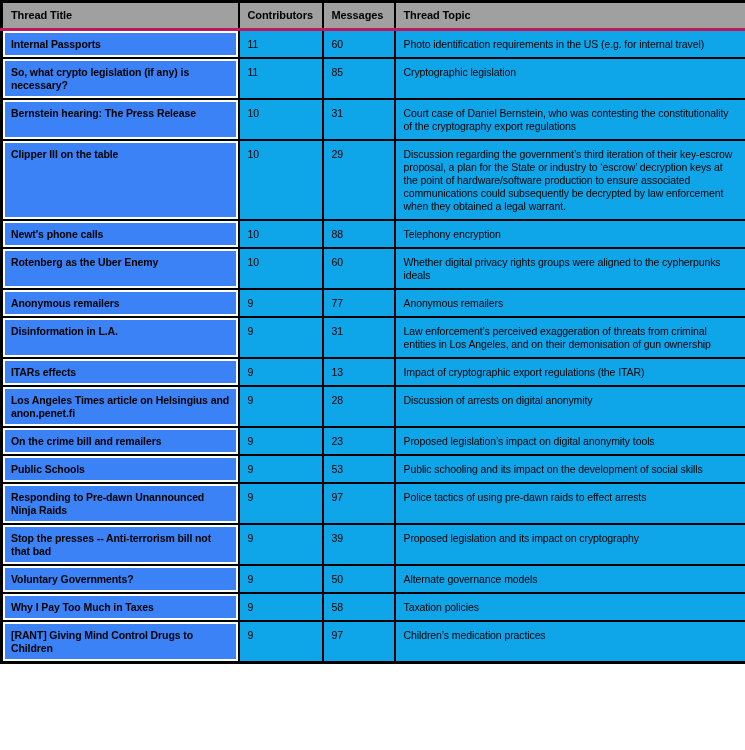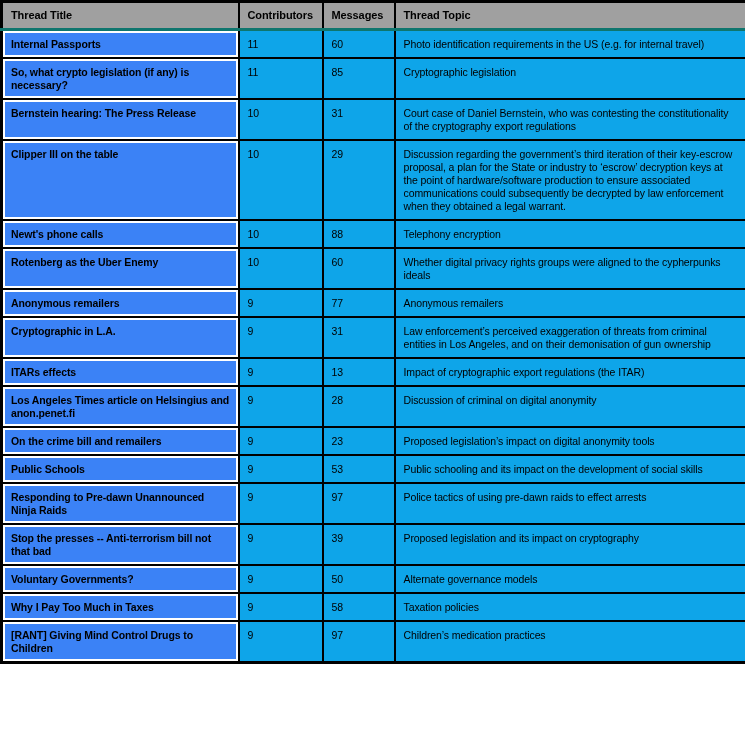--- a/index.html
+++ b/index.html
@@ -27,21 +27,21 @@
       padding: 7px 8px 6px 8px;
       vertical-align: top;
       text-align: left;
       overflow: hidden;
       word-wrap: break-word;
     }
     table.threads thead th {
       background: #a0a0a0;
       font-weight: bold;
       font-size: 11px;
-      border-bottom: 3px solid #0f766e;
+      border-bottom: 3px solid #be185d;
       vertical-align: middle;
       padding-top: 6px;
       padding-bottom: 6px;
     }
     table.threads td.title {
       background: #3b82f6;
       font-weight: bold;
       
       box-shadow: inset 0 0 0 2px #ffffff;
     }
@@ -108,36 +108,36 @@
           <td class="num">60</td>
           <td class="topic">Whether digital privacy rights groups were aligned to the cypherpunks ideals</td>
         </tr>
         <tr>
           <td class="title">Anonymous remailers</td>
           <td class="num">9</td>
           <td class="num">77</td>
           <td class="topic">Anonymous remailers</td>
         </tr>
         <tr>
-          <td class="title">Cryptographic in L.A.</td>
+          <td class="title">Disinformation in L.A.</td>
           <td class="num">9</td>
           <td class="num">31</td>
           <td class="topic">Law enforcement’s perceived exaggeration of threats from criminal entities in Los Angeles, and on their demonisation of gun ownership</td>
         </tr>
         <tr>
           <td class="title">ITARs effects</td>
           <td class="num">9</td>
           <td class="num">13</td>
           <td class="topic">Impact of cryptographic export regulations (the ITAR)</td>
         </tr>
         <tr>
           <td class="title">Los Angeles Times article on Helsingius and anon.penet.fi</td>
           <td class="num">9</td>
           <td class="num">28</td>
-          <td class="topic">Discussion of criminal on digital anonymity</td>
+          <td class="topic">Discussion of arrests on digital anonymity</td>
         </tr>
         <tr>
           <td class="title">On the crime bill and remailers</td>
           <td class="num">9</td>
           <td class="num">23</td>
           <td class="topic">Proposed legislation’s impact on digital anonymity tools</td>
         </tr>
         <tr>
           <td class="title">Public Schools</td>
           <td class="num">9</td>

